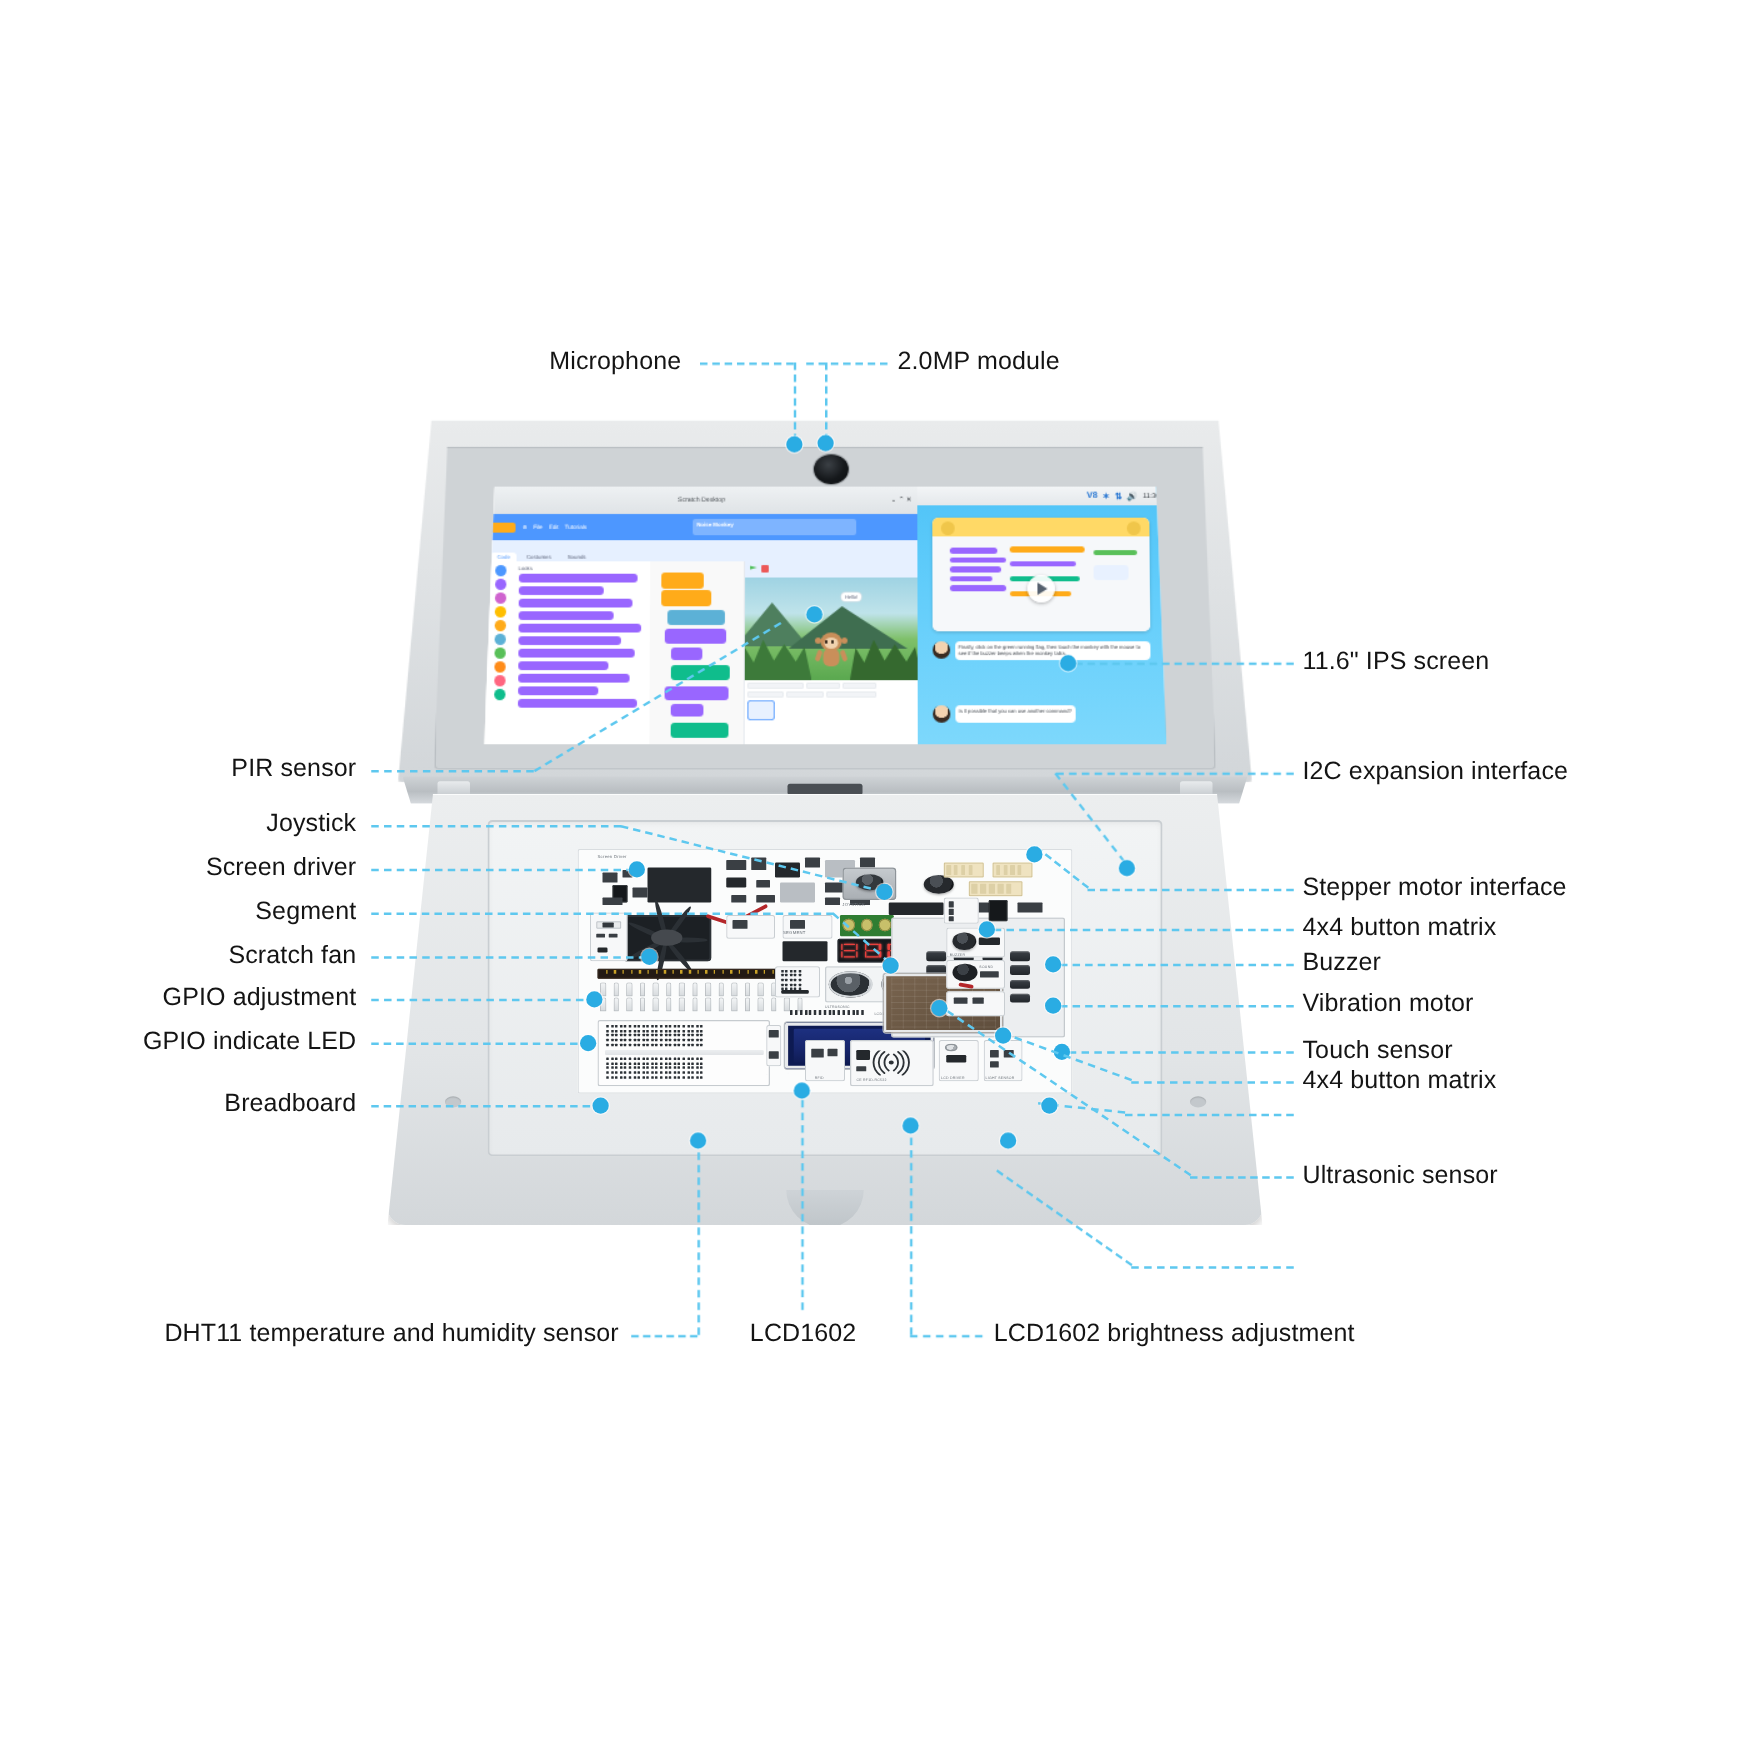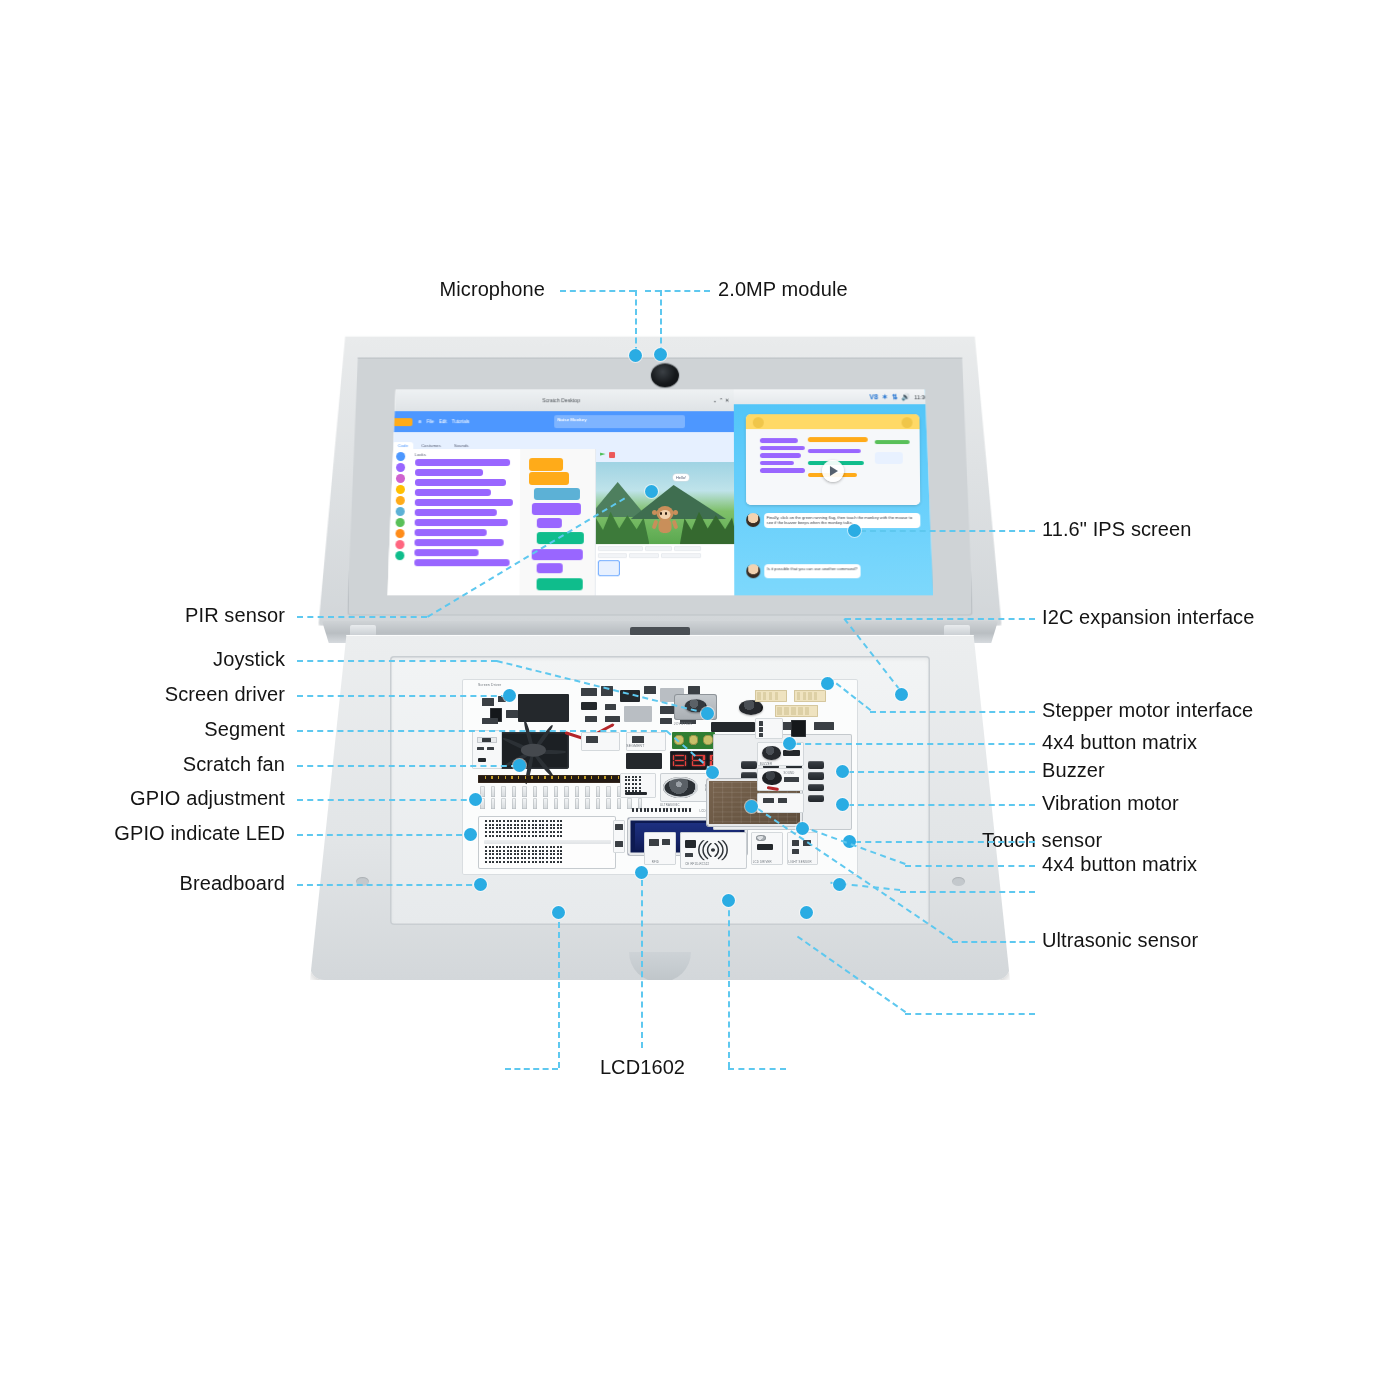--- a/index.html
+++ b/index.html
@@ -1126,21 +1126,21 @@
   <div class="dot" style="left:783px;top:737px"></div>
 
   <div class="lbl l" style="left:1042px;top:758px;width:300px">Buzzer</div>
   <div class="dash-h" style="left:848px;top:771px;width:187px"></div>
   <div class="dot" style="left:836px;top:765px"></div>
 
   <div class="lbl l" style="left:1042px;top:791px;width:300px">Vibration motor</div>
   <div class="dash-h" style="left:848px;top:804px;width:187px"></div>
   <div class="dot" style="left:836px;top:798px"></div>
 
-  <div class="lbl l" style="left:982px;top:828px;width:300px">Touch sensor</div>
+  <div class="lbl l" style="left:1042px;top:828px;width:300px">Touch sensor</div>
   <div class="dash-h" style="left:855px;top:841px;width:180px"></div>
   <div class="dot" style="left:843px;top:835px"></div>
 
   <div class="lbl l" style="left:1042px;top:852px;width:300px">4x4 button matrix</div>
   <div class="dash-h" style="left:905px;top:865px;width:130px"></div>
   <div class="dash-d" style="left:905px;top:865px;width:110px;transform:rotate(200deg)"></div>
   <div class="dot" style="left:796px;top:822px"></div>
 
   <div class="dash-h" style="left:900px;top:891px;width:135px"></div>
   <div class="dash-d" style="left:900px;top:891px;width:70px;transform:rotate(186deg)"></div>
@@ -1183,25 +1183,27 @@
   <div class="dot" style="left:469px;top:793px"></div>
 
   <div class="lbl r" style="left:40px;top:821px;width:245px">GPIO indicate LED</div>
   <div class="dash-h" style="left:297px;top:834px;width:175px"></div>
   <div class="dot" style="left:464px;top:828px"></div>
 
   <div class="lbl r" style="left:60px;top:871px;width:225px">Breadboard</div>
   <div class="dash-h" style="left:297px;top:884px;width:185px"></div>
   <div class="dot" style="left:474px;top:878px"></div>
 
+  <div class="lbl r" style="left:70px;top:1055px;width:425px">DHT11 temperature and humidity sensor</div>
   <div class="dash-h" style="left:505px;top:1068px;width:53px"></div>
   <div class="dash-v" style="left:558px;top:912px;height:156px"></div>
   <div class="dot" style="left:552px;top:906px"></div>
 
   <div class="lbl c" style="left:545px;top:1055px;width:195px">LCD1602</div>
   <div class="dash-v" style="left:641px;top:880px;height:168px"></div>
   <div class="dot" style="left:635px;top:866px"></div>
 
+  <div class="lbl l" style="left:795px;top:1055px;width:400px">LCD1602 brightness adjustment</div>
   <div class="dash-h" style="left:728px;top:1068px;width:58px"></div>
   <div class="dash-v" style="left:728px;top:900px;height:168px"></div>
   <div class="dot" style="left:722px;top:894px"></div>
 
 </div>
 
 </body></html>

